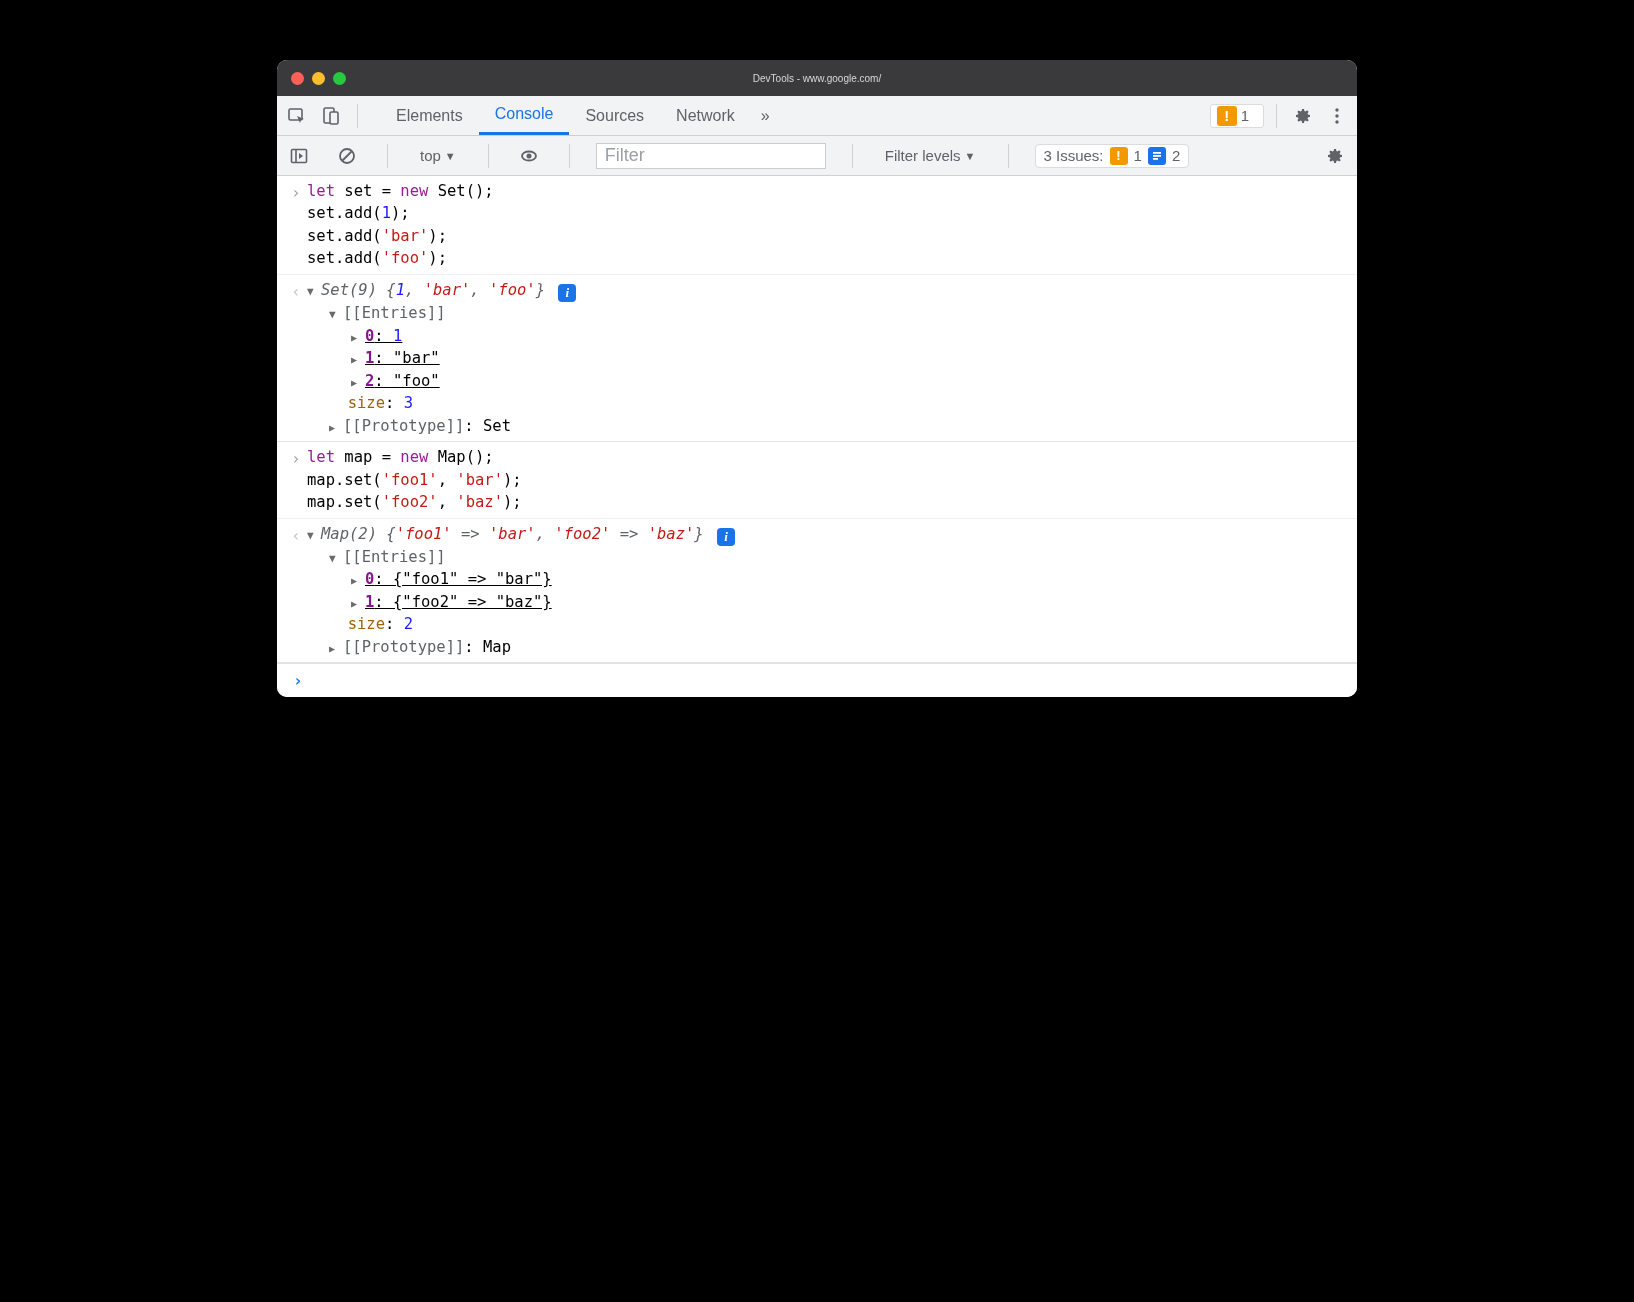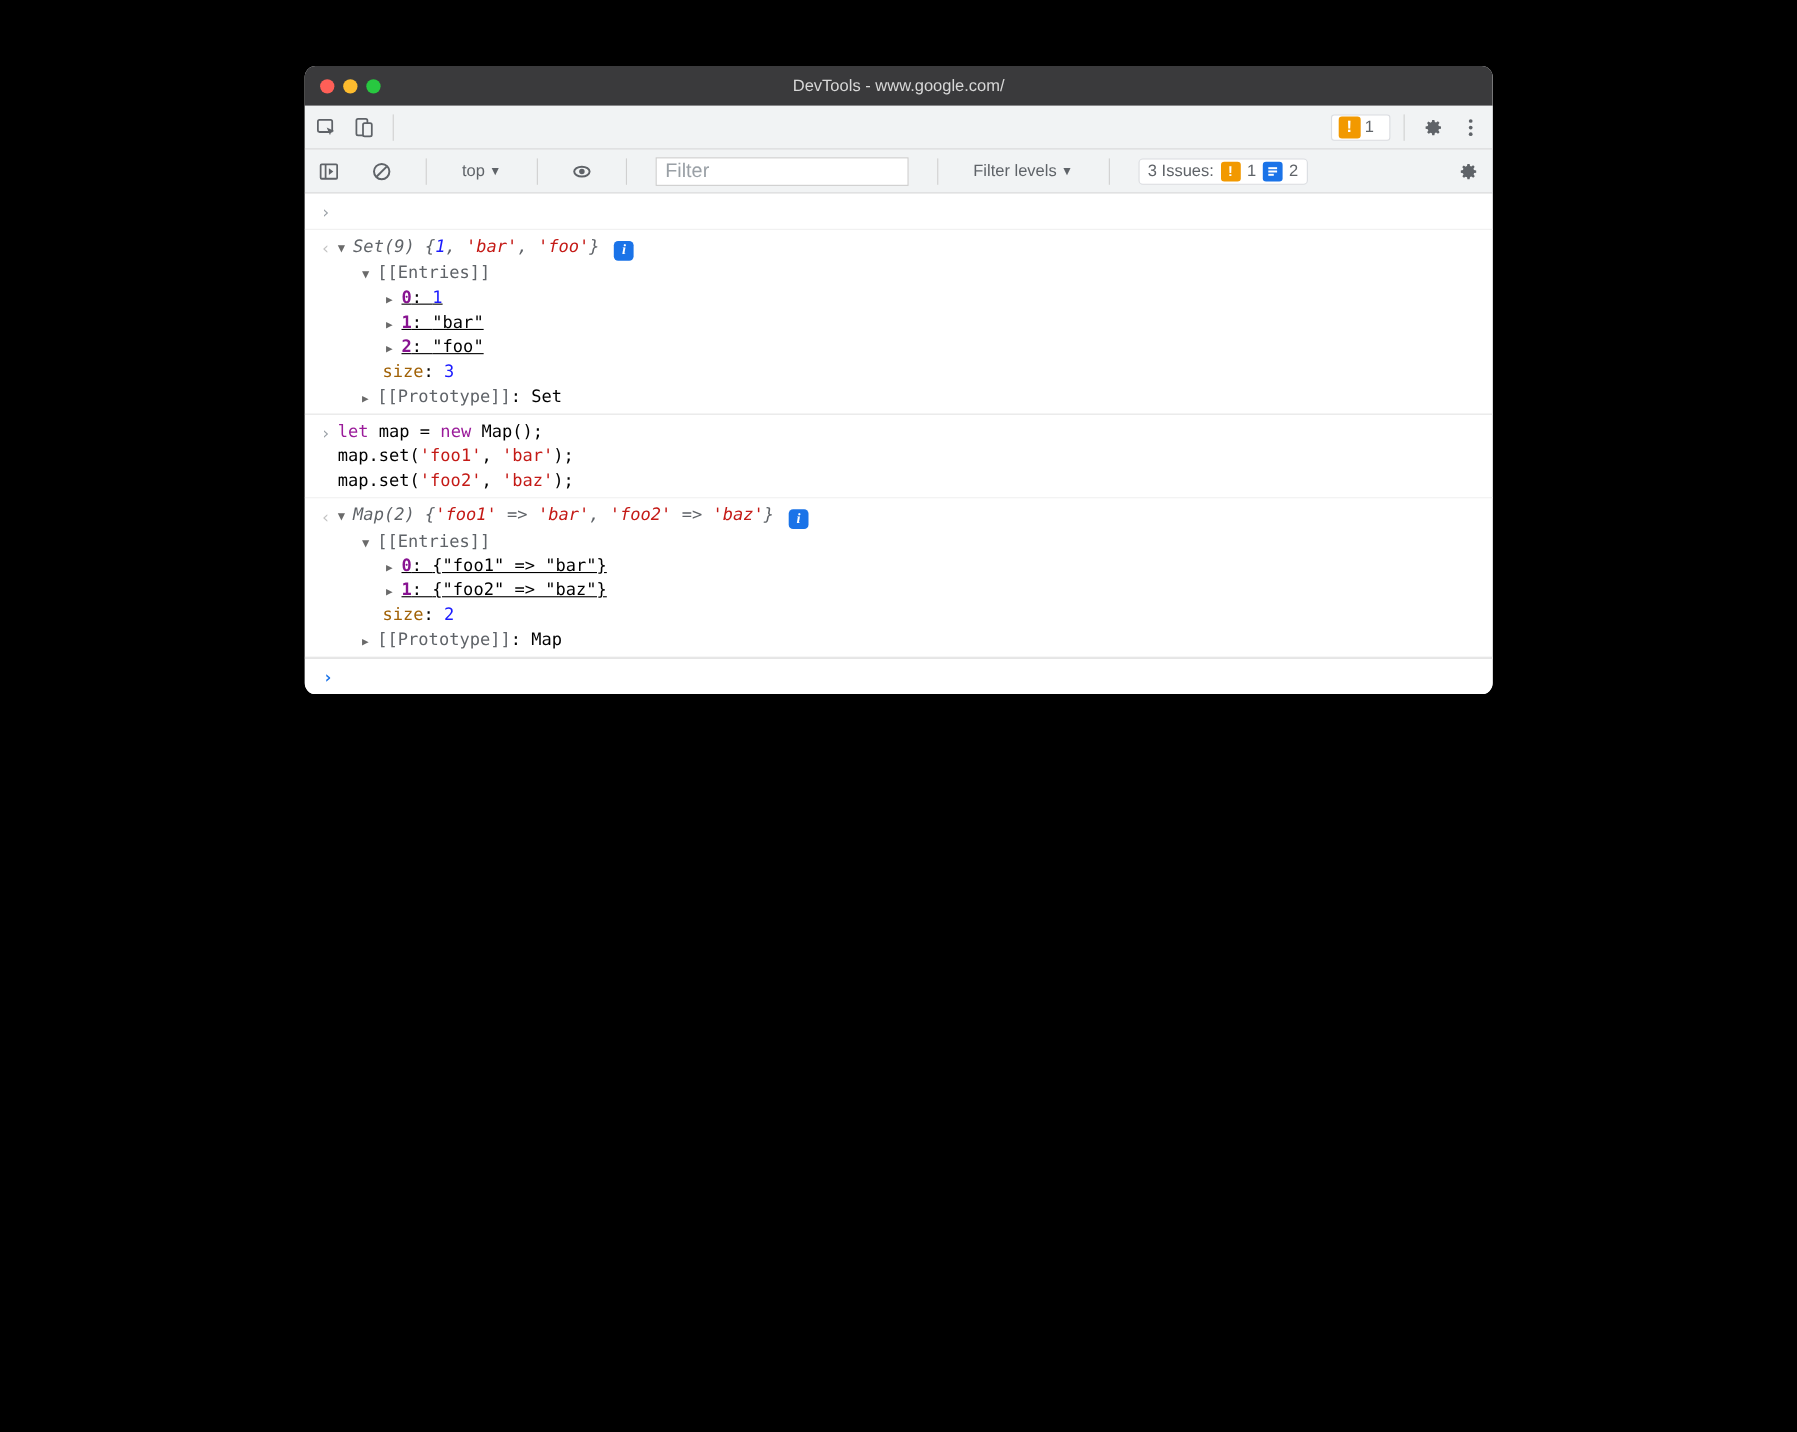--- a/index.html
+++ b/index.html
@@ -26,21 +26,21 @@
     padding: 0 14px;
     position: relative;
   }
   .traffic { display: flex; gap: 8px; }
   .dot { width: 13px; height: 13px; border-radius: 50%; }
   .dot.red { background: #ff5f57; }
   .dot.yellow { background: #febc2e; }
   .dot.green { background: #28c840; }
   .title {
     position: absolute; left: 0; right: 0; text-align: center;
-    color: #d8d8d8; font-size: 15px; font-weight: 500;
+    color: #d8d8d8; font-size: 10px; font-weight: 500;
     pointer-events: none;
   }
   .tabbar {
     background: #f1f3f4;
     border-bottom: 1px solid #d0d0d0;
     display: flex;
     align-items: center;
     height: 40px;
     padding: 0 6px;
     gap: 6px;
@@ -152,20 +152,27 @@
         <path d="M10 10 L17 13 L14 14 L13 17 Z" fill="#5f6368" stroke="none"></path>
       </svg>
     </div>
     <div class="icon-btn">
       <svg width="20" height="20" viewBox="0 0 20 20" fill="none" stroke="#5f6368" stroke-width="1.6">
         <rect x="3" y="2" width="10" height="15" rx="1.5"></rect>
         <rect x="9" y="6" width="8" height="12" rx="1.5" fill="#f1f3f4"></rect>
       </svg>
     </div>
     <div class="vbar"></div>
+    <div class="tabs">
+      <div class="tab">Elements</div>
+      <div class="tab active">Console</div>
+      <div class="tab">Sources</div>
+      <div class="tab">Network</div>
+      <div class="tab" style="padding:0 10px;">»</div>
+    </div>
     <div class="spacer"></div>
     <div style="display:flex;align-items:center;border:1px solid #dadce0;background:#fff;border-radius:3px;padding:1px 6px;">
       <div class="badge-warn">!</div>
       <span class="count-txt">1</span>
     </div>
     <div class="vbar"></div>
     <div class="icon-btn">
       <svg width="20" height="20" viewBox="0 0 20 20">
           <path fill="#5f6368" d="M10 6.5A3.5 3.5 0 1 0 10 13.5 3.5 3.5 0 1 0 10 6.5M10 8a2 2 0 1 1 0 4 2 2 0 0 1 0-4M17 11v-2l-2-.4a5 5 0 0 0-.5-1.2l1.1-1.7-1.4-1.4-1.7 1.1A5 5 0 0 0 11.4 5L11 3H9l-.4 2a5 5 0 0 0-1.2.5L5.7 4.4 4.3 5.8l1.1 1.7A5 5 0 0 0 5 8.6L3 9v2l2 .4c.1.4.3.8.5 1.2l-1.1 1.7 1.4 1.4 1.7-1.1c.4.2.8.4 1.2.5L9 17h2l.4-2c.4-.1.8-.3 1.2-.5l1.7 1.1 1.4-1.4-1.1-1.7c.2-.4.4-.8.5-1.2L17 11z"></path>
         </svg>
@@ -231,20 +238,24 @@
       <svg width="20" height="20" viewBox="0 0 20 20">
           <path fill="#5f6368" d="M10 6.5A3.5 3.5 0 1 0 10 13.5 3.5 3.5 0 1 0 10 6.5M10 8a2 2 0 1 1 0 4 2 2 0 0 1 0-4M17 11v-2l-2-.4a5 5 0 0 0-.5-1.2l1.1-1.7-1.4-1.4-1.7 1.1A5 5 0 0 0 11.4 5L11 3H9l-.4 2a5 5 0 0 0-1.2.5L5.7 4.4 4.3 5.8l1.1 1.7A5 5 0 0 0 5 8.6L3 9v2l2 .4c.1.4.3.8.5 1.2l-1.1 1.7 1.4 1.4 1.7-1.1c.4.2.8.4 1.2.5L9 17h2l.4-2c.4-.1.8-.3 1.2-.5l1.7 1.1 1.4-1.4-1.1-1.7c.2-.4.4-.8.5-1.2L17 11z"></path>
         </svg>
     </div>
   </div>
 
   <div class="console-body">
 
     <div class="row">
       <div class="gutter">›</div>
+      <div class="content"><span class="kw">let</span><span> set = </span><span class="new">new</span><span> Set();</span>
+<span>set.add(</span><span class="num">1</span><span>);</span>
+<span>set.add(</span><span class="str">'bar'</span><span>);</span>
+<span>set.add(</span><span class="str">'foo'</span><span>);</span></div>
     </div>
 
     <div class="row group-end">
       <div class="gutter" style="color:#c2c2c2;">‹</div>
       <div class="content"><span class="tri down"></span><span class="italic internal">Set(9) {</span><span class="italic num">1</span><span class="italic internal">, </span><span class="italic str">'bar'</span><span class="italic internal">, </span><span class="italic str">'foo'</span><span class="italic internal">}</span> <span class="info-badge">i</span>
 <span class="indent1"><span class="tri down"></span><span class="internal">[[Entries]]</span></span>
 <span class="indent2"><span class="tri right"></span><span class="prop">0</span>: <span class="num">1</span></span>
 <span class="indent2"><span class="tri right"></span><span class="prop">1</span>: <span>"bar"</span></span>
 <span class="indent2"><span class="tri right"></span><span class="prop">2</span>: <span>"foo"</span></span>
 <span class="indent1">  <span class="size">size</span>: <span class="num">3</span></span>

